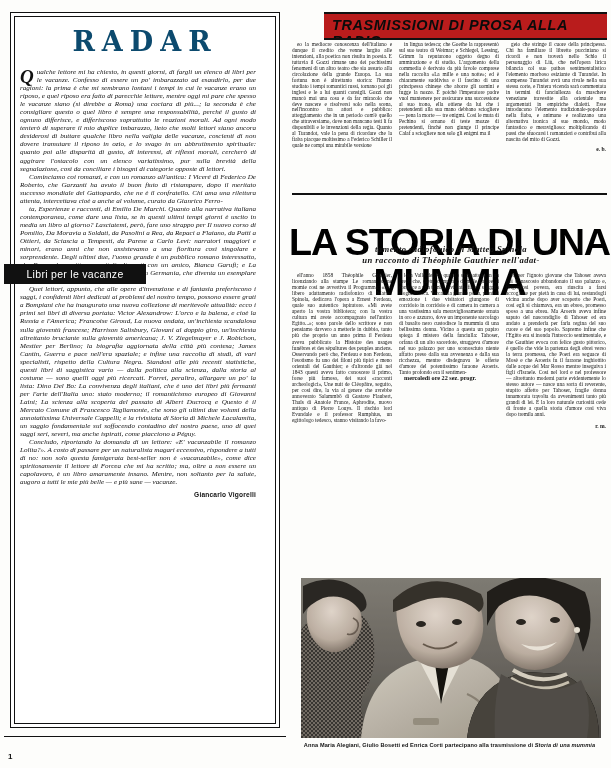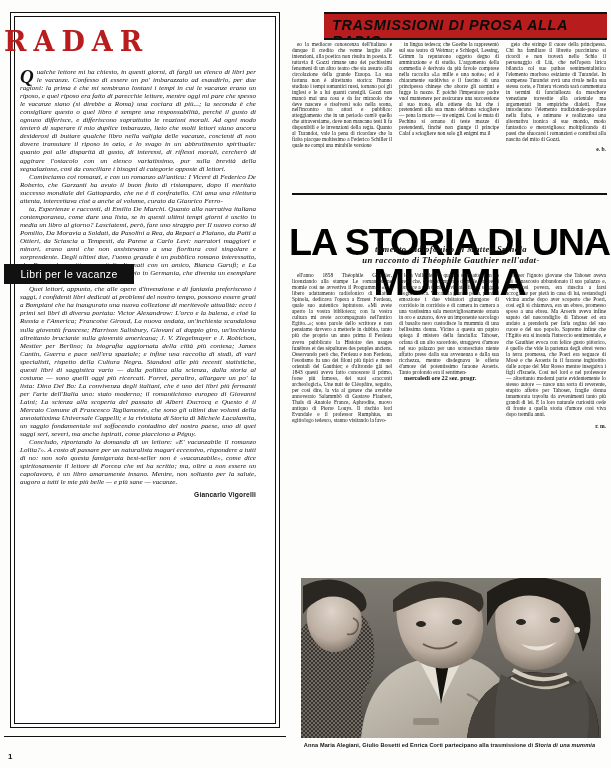--- a/index.html
+++ b/index.html
@@ -6,33 +6,33 @@
   body{width:611px;height:768px;overflow:hidden;
        font-family:"Liberation Serif", serif;color:#111;}
   .page{position:relative;width:611px;height:768px;background:#fdfdfb;}
 
   
   .left-col{position:absolute;left:4px;top:12px;width:282px;height:742px;}
   .radar-frame{position:absolute;left:6px;top:0;width:270px;height:716px;
       border:1px solid #111;box-sizing:border-box;background:#fff;}
   .radar-frame:after{content:"";position:absolute;left:3px;top:3px;right:3px;bottom:3px;
       border:1px solid #111;}
-  .radar-title{position:absolute;left:0;right:0;top:14px;
+  .radar-title{position:absolute;left:0;right:0;top:14px;text-align:center;
       font-family:"DejaVu Serif", serif;font-weight:700;font-size:27px;
-      letter-spacing:7px;color:#b91c1c;z-index:3;}
+      letter-spacing:7px;color:#0c4a6e;z-index:3;}
   .radar-body{position:absolute;left:16px;top:56px;width:236px;z-index:2;
       font-style:italic;font-size:7.1px;line-height:8.05px;text-align:justify;
       -webkit-hyphens:auto;hyphens:auto;}
   .radar-body p{margin:0 0 0 0;text-indent:9px;}
   .radar-body p.first{text-indent:0;}
   .dropcap{float:left;font-size:19px;line-height:15px;font-style:italic;
       font-weight:700;padding:1px 3px 0 0;font-family:"Liberation Serif",serif;}
   .sig{text-align:right;font-style:normal;font-weight:700;font-size:6.6px;
       margin-top:5px;letter-spacing:.2px;font-family:"Liberation Sans",sans-serif;}
-  .vac-label{position:absolute;left:0;top:252px;width:130px;height:20px;
+  .vac-label{position:absolute;left:0;top:252px;width:142px;height:20px;
       background:#111;color:#fff;z-index:5;
       font-family:"Liberation Sans",sans-serif;font-size:10.5px;
       display:flex;align-items:center;justify-content:center;letter-spacing:.3px;}
 
   
   .right-sec{position:absolute;left:292px;top:12px;width:315px;}
   .banner{position:relative;height:24px;border-top:2px solid #111;
       border-bottom:2px solid #111;background:#b91c1c;overflow:hidden;margin-left:32px;}
   .banner span{display:block;font-family:"Liberation Sans",sans-serif;
       font-style:italic;font-weight:700;font-size:14.5px;letter-spacing:.6px;

